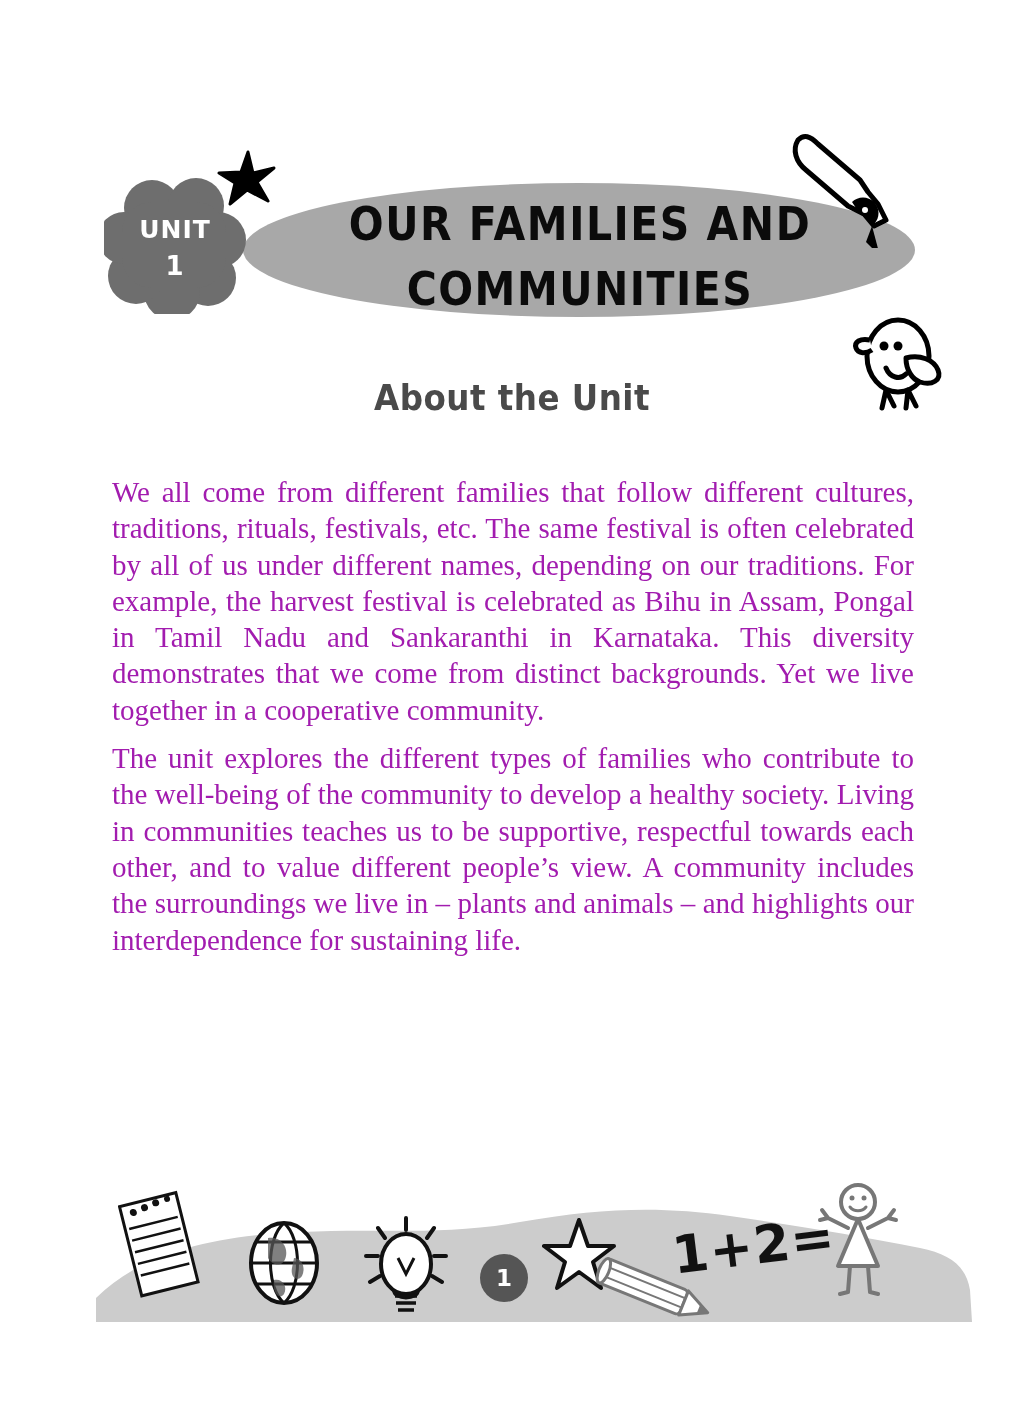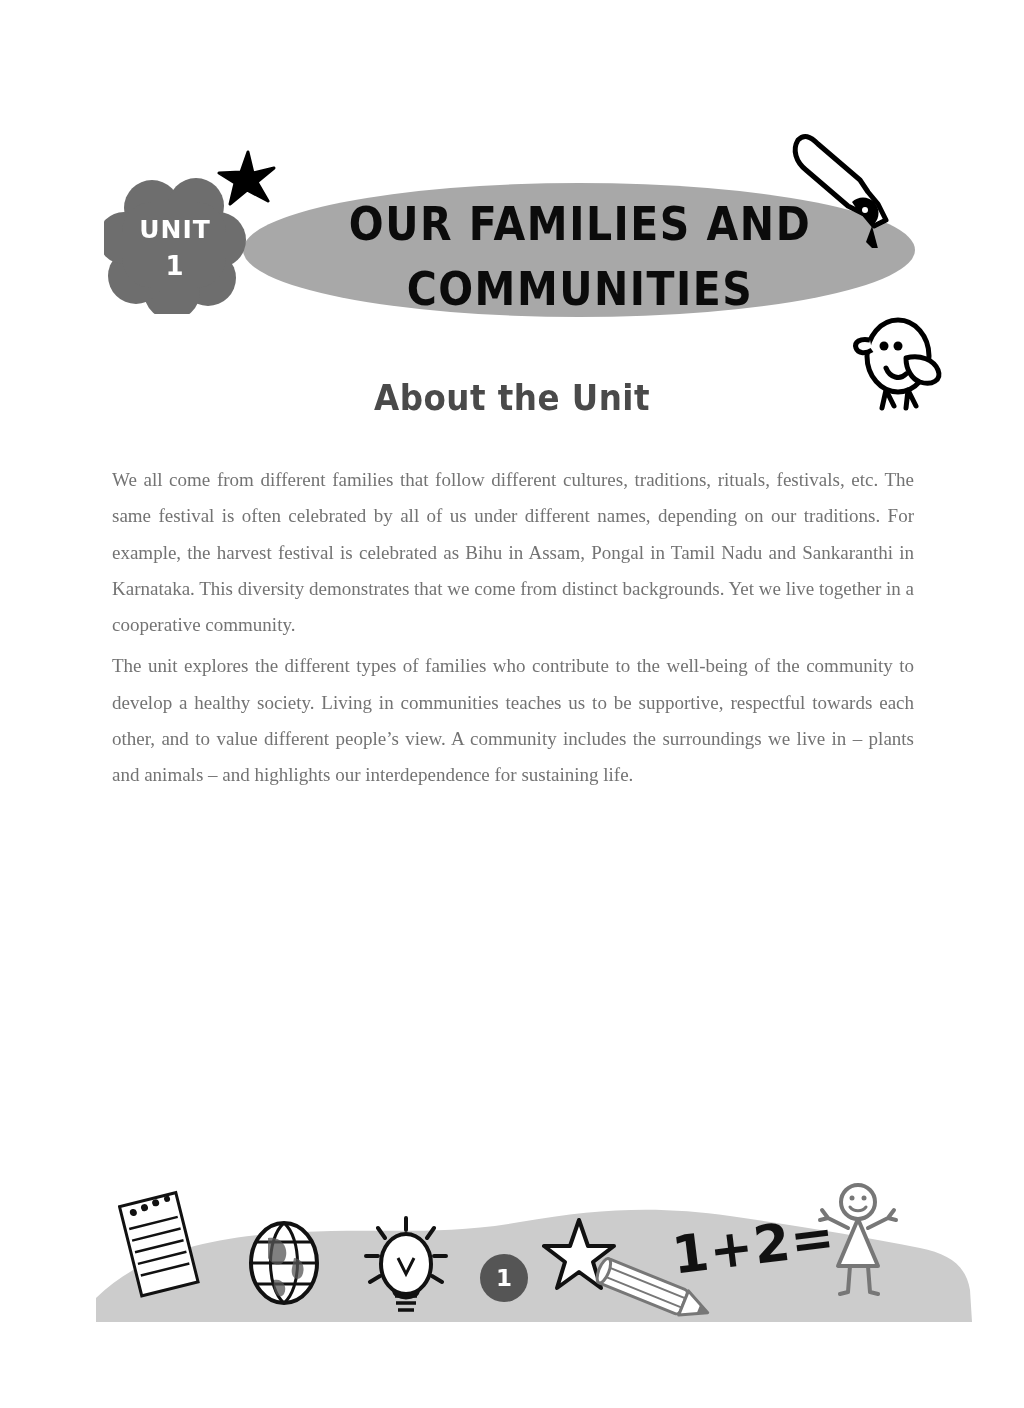--- a/index.html
+++ b/index.html
@@ -124,25 +124,25 @@
   }
 
   
   .body-text {
     position: absolute;
     left: 112px;
     top: 462px;
     width: 802px;
   }
   .para {
-    margin: 0 0 5px 0;
+    margin: 12px 0 5px 0;
     font-family: "Liberation Serif", serif;
-    font-size: 19px;
+    font-size: 29px;
     line-height: 36.3px;
-    color: #737373;
+    color: #a21caf;
     text-align: justify;
     text-justify: inter-word;
     hyphens: none;
   }
   .para:last-child { margin-bottom: 0; }
 
   
   .footer-zone {
     position: absolute;
     left: 0;

